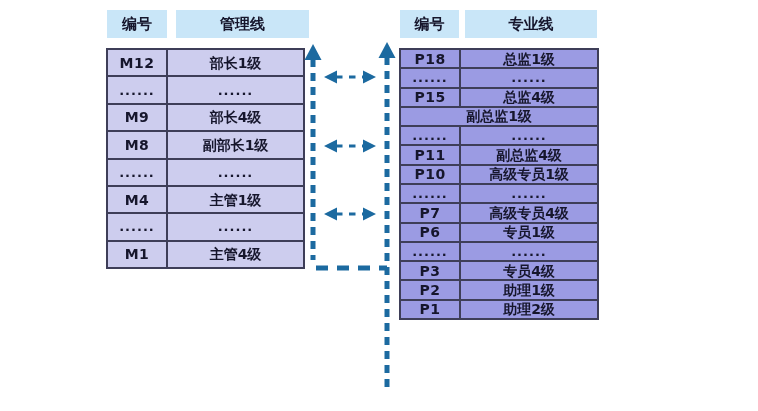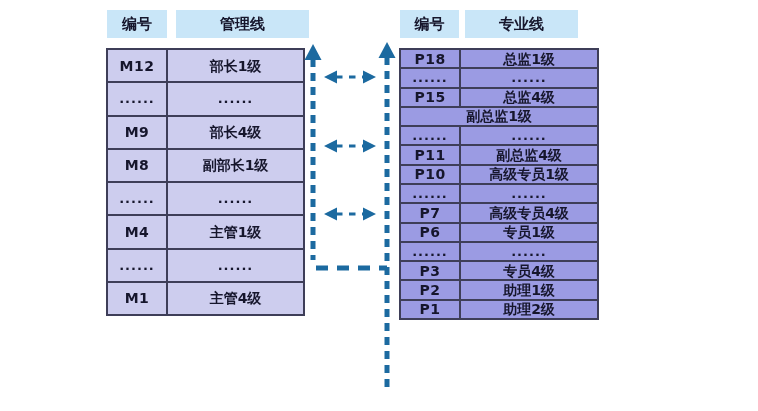--- a/index.html
+++ b/index.html
@@ -23,29 +23,29 @@
   
   .hcell{
     position:absolute;top:10px;height:28px;
     background:var(--header-bg,#c9e6f8);
     display:flex;align-items:center;justify-content:center;
     font-size:15px;font-weight:bold;
   }
   #lh-code{left:107px;width:60px;}
   #lh-title{left:176px;width:133px;text-align:center;}
   #rh-code{left:400px;width:59px;}
-  #rh-title{left:465px;width:113px;}
+  #rh-title{left:465px;width:132px;}
   
   .tbl{
     position:absolute;
     border:2px solid var(--table-border,#3e3e58);
     box-sizing:border-box;
     display:flex;flex-direction:column;
   }
-  #left-table{left:106px;top:48px;width:199px;height:268px;}
+  #left-table{left:106px;top:48px;width:199px;height:221px;}
   #right-table{left:399px;top:48px;width:200px;height:272px;}
   .trow{flex:1;display:flex;min-height:0;}
   .trow + .trow{border-top:2px solid var(--table-border,#3e3e58);}
   .cell{
     display:flex;align-items:center;justify-content:center;
     font-size:14px;font-weight:bold;
     box-sizing:border-box;
     line-height:1;
     overflow:hidden;
   }

